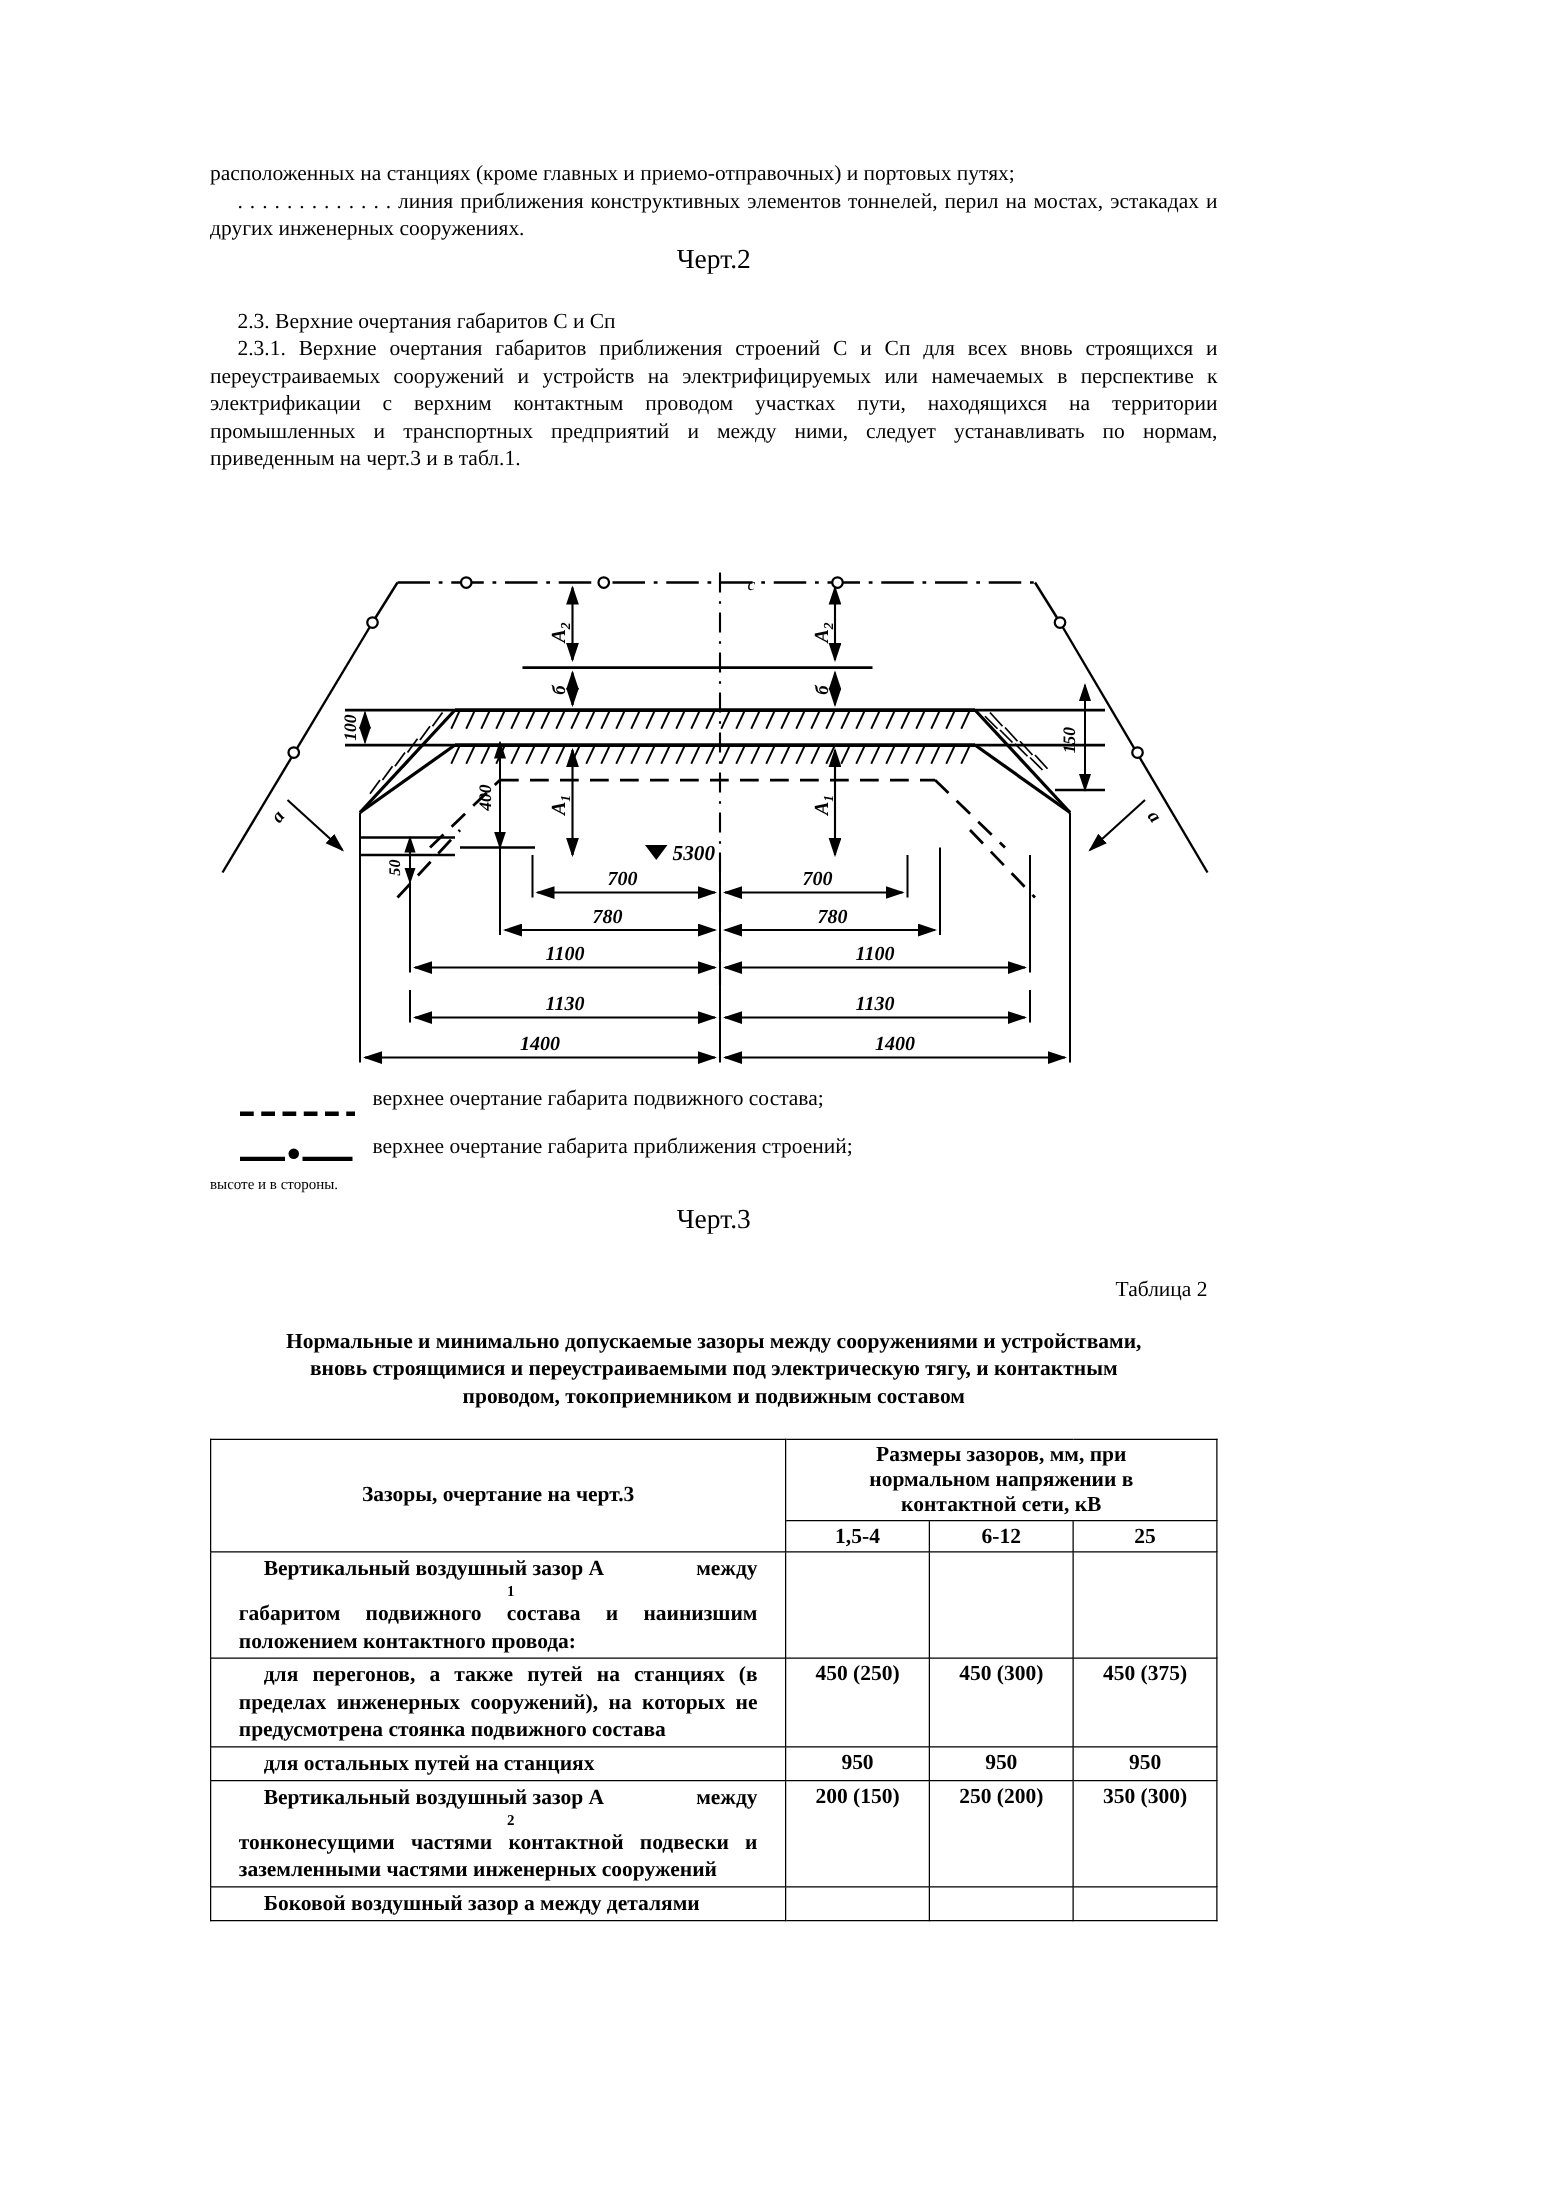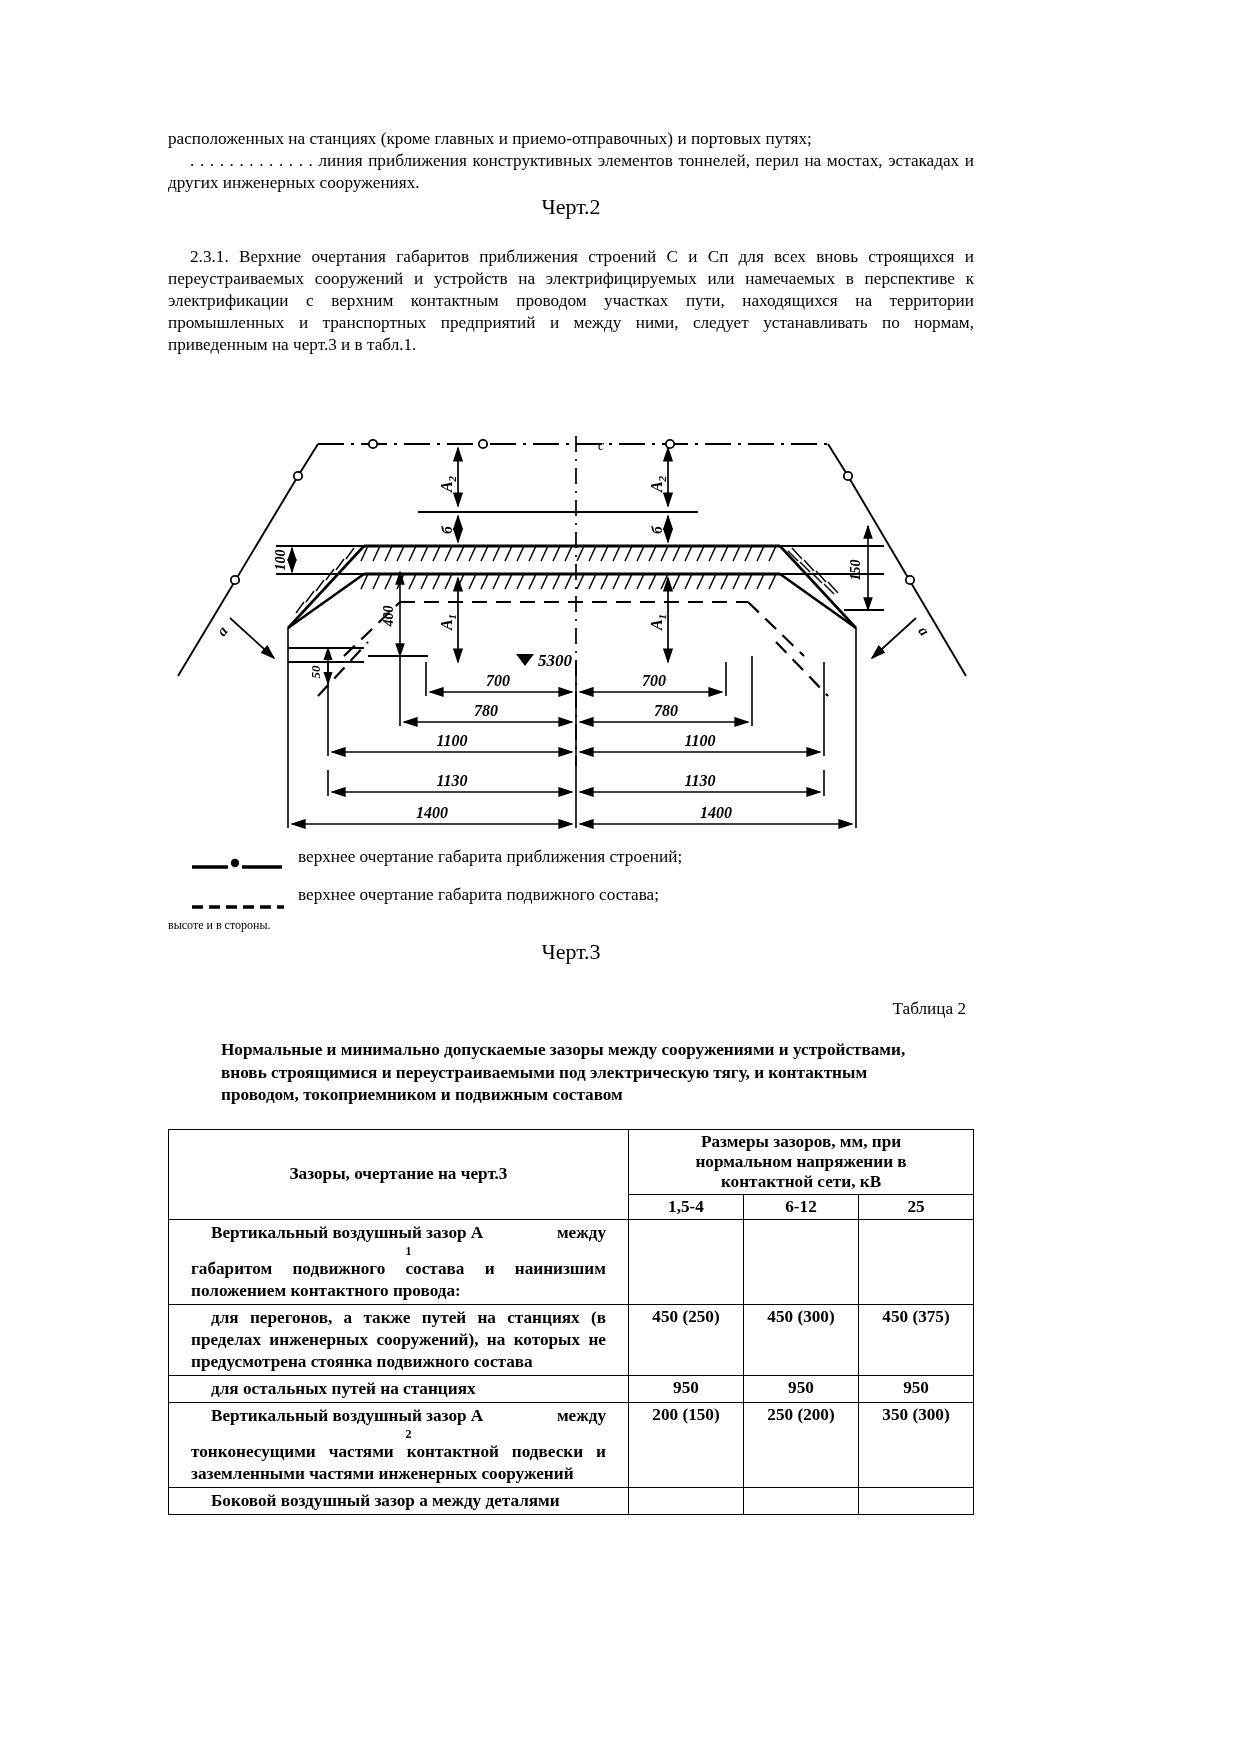--- a/index.html
+++ b/index.html
@@ -89,20 +89,21 @@
   
   .tablenum {
     font-size: 17.2px;
     text-align: right;
     margin: 0;
     padding-right: 8px;
   }
   .tbl-title {
     font-weight: bold;
     font-size: 17.2px;
+    text-align: center;
     line-height: 1.3;
     margin: 0 auto;
     width: 700px;
   }
   table.gost {
     border-collapse: collapse;
     width: 806px;
     margin-top: 22px;
     font-size: 17.2px;
     table-layout: fixed;
@@ -140,20 +141,21 @@
   <div class="content">
 
     <p class="para nojust">расположенных на станциях (кроме главных и приемо-отправочных) и портовых путях;</p>
 
     <p class="para indent">. . . . . . . . . . . . . линия приближения конструктивных элементов тоннелей, перил на мостах, эстакадах и других инженерных сооружениях.</p>
 
     <p class="caption">Черт.2</p>
 
     <div class="spacer-26"></div>
 
+    <p class="para indent nojust">2.3. Верхние очертания габаритов С и Сп</p>
 
     <p class="para indent">2.3.1. Верхние очертания габаритов приближения строений С и Сп для всех вновь строящихся и переустраиваемых сооружений и устройств на электрифицируемых или намечаемых в перспективе к электрификации с верхним контактным проводом участках пути, находящихся на территории промышленных и транспортных предприятий и между ними, следует устанавливать по нормам, приведенным на черт.3 и в табл.1.</p>
 
     <div class="figure-wrap">
       <svg class="figure-svg" viewBox="0 0 806 410" width="806" height="410" xmlns="http://www.w3.org/2000/svg">
         <defs>
           <marker id="ah" markerWidth="9" markerHeight="9" refX="8" refY="3" orient="auto" markerUnits="strokeWidth">
             <path d="M0,0 L9,3 L0,6 z" fill="#000"></path>
           </marker>
           <marker id="ahs" markerWidth="9" markerHeight="9" refX="1" refY="3" orient="auto" markerUnits="strokeWidth">
@@ -443,32 +445,32 @@
           <line x1="412" y1="54" x2="684" y2="54" marker-start="url(#ahs2)" marker-end="url(#ah2)"></line>
         </g>
         <text x="264" y="48" font-size="16" font-family="'Liberation Serif', serif" font-style="italic" font-weight="bold" text-anchor="middle">1400</text>
         <text x="548" y="48" font-size="16" font-family="'Liberation Serif', serif" font-style="italic" font-weight="bold" text-anchor="middle">1400</text>
       </svg>
     </div>
 
     <div class="legend">
 
       <div class="legend-row">
+        <div class="legend-text">верхнее очертание габарита подвижного состава;</div>
+        <svg class="legend-sym" viewBox="0 0 100 18" width="100" height="18" style="top:14px;" xmlns="http://www.w3.org/2000/svg">
+          <line x1="2" y1="9" x2="94" y2="9" stroke="#000" stroke-width="3.6" stroke-dasharray="11 6"></line>
+        </svg>
+      </div>
+
+      <div class="legend-row">
         <div class="legend-text">верхнее очертание габарита приближения строений;</div>
         <svg class="legend-sym" viewBox="0 0 100 18" width="100" height="18" style="top:10px;" xmlns="http://www.w3.org/2000/svg">
           <line x1="2" y1="11" x2="38" y2="11" stroke="#000" stroke-width="3.4"></line>
           <line x1="52" y1="11" x2="92" y2="11" stroke="#000" stroke-width="3.4"></line>
           <circle cx="45" cy="7" r="4.2" fill="#000"></circle>
-        </svg>
-      </div>
-
-      <div class="legend-row">
-        <div class="legend-text">верхнее очертание габарита подвижного состава;</div>
-        <svg class="legend-sym" viewBox="0 0 100 18" width="100" height="18" style="top:14px;" xmlns="http://www.w3.org/2000/svg">
-          <line x1="2" y1="9" x2="94" y2="9" stroke="#000" stroke-width="3.6" stroke-dasharray="11 6"></line>
         </svg>
       </div>
 
 
       <div class="legend-tail">высоте и в стороны.</div>
     </div>
 
     <p class="caption" style="margin-top:6px;">Черт.3</p>
 
     <div class="spacer-34"></div>

